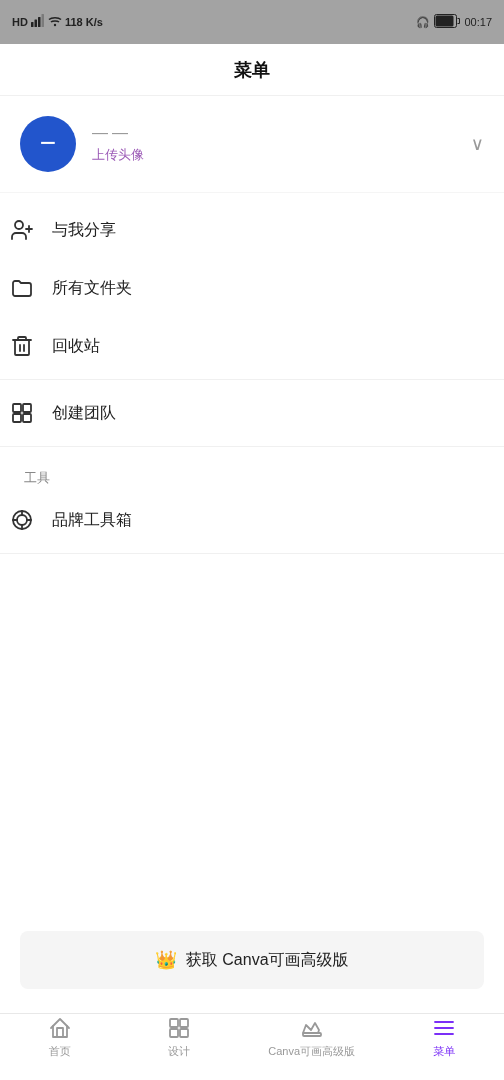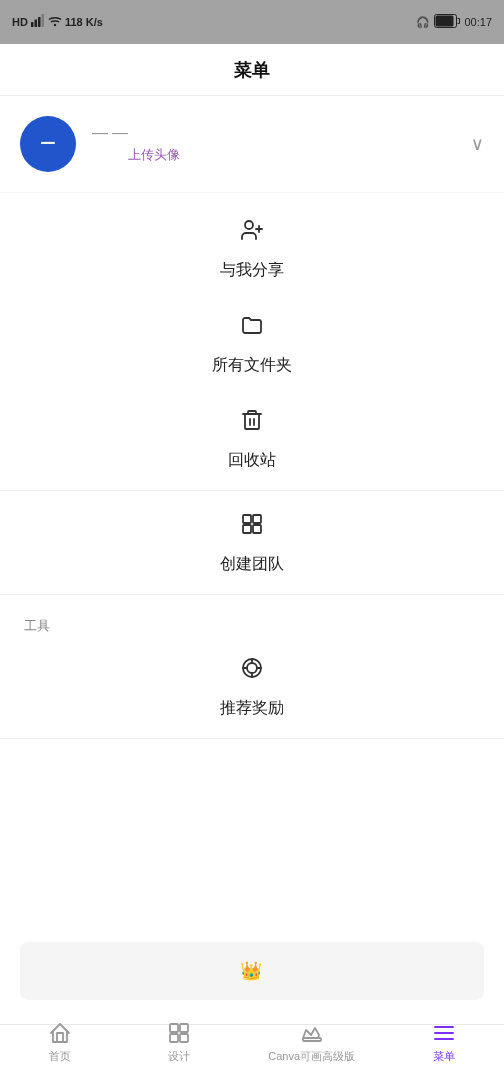--- a/index.html
+++ b/index.html
@@ -75,21 +75,20 @@
     }
     .profile-name {
       font-size: 16px;
       color: #999;
       letter-spacing: 4px;
     }
     .profile-upload {
       font-size: 13px;
       color: #9b59b6;
       text-decoration: none;
-      margin-left: 36px;
     }
     .profile-chevron {
       position: absolute;
       right: 20px;
       top: 50%;
       transform: translateY(-50%);
       font-size: 18px;
       color: #999;
     }
 
@@ -97,21 +96,20 @@
     .menu-section {
       flex: 1;
       padding: 8px 0;
     }
     .menu-item {
       display: flex;
       align-items: center;
       padding: 15px 8px;
       cursor: pointer;
       gap: 16px;
-      flex-direction: column;
     }
     .menu-icon {
       width: 28px;
       height: 28px;
       display: flex;
       align-items: center;
       justify-content: center;
       flex-shrink: 0;
     }
     .menu-icon svg {
@@ -156,21 +154,21 @@
       cursor: pointer;
       display: flex;
       align-items: center;
       justify-content: center;
       gap: 8px;
     }
     .crown-icon { font-size: 18px; }
 
     
     .bottom-nav {
-      height: 56px;
+      height: 67px;
       border-top: 1px solid #e8e8e8;
       display: flex;
       align-items: center;
       justify-content: space-around;
       background: #fff;
       padding-bottom: 21px;
     }
     .nav-item {
       display: flex;
       flex-direction: column;
@@ -311,32 +309,33 @@
     <div class="menu-icon">
       <svg viewBox="0 0 24 24">
         <circle cx="12" cy="12" r="9"></circle>
         <circle cx="12" cy="12" r="5"></circle>
         <line x1="12" y1="3" x2="12" y2="7"></line>
         <line x1="12" y1="17" x2="12" y2="21"></line>
         <line x1="3" y1="12" x2="7" y2="12"></line>
         <line x1="17" y1="12" x2="21" y2="12"></line>
       </svg>
     </div>
-    <span class="menu-label">推荐奖励</span>
+    <span class="menu-label">品牌工具箱</span>
   </div>
 
 
   <div class="divider"></div>
 
 
 </div>
 
 <div class="upgrade-section">
   <button class="upgrade-btn">
     <span class="crown-icon">👑</span>
+    <span>获取 Canva可画高级版</span>
   </button>
 </div>
 
 <div class="bottom-nav">
 
   <div class="nav-item">
     <div class="nav-icon">
       <svg viewBox="0 0 24 24">
         <path d="M3 12L12 3l9 9"></path>
         <path d="M9 21V12h6v9"></path>

